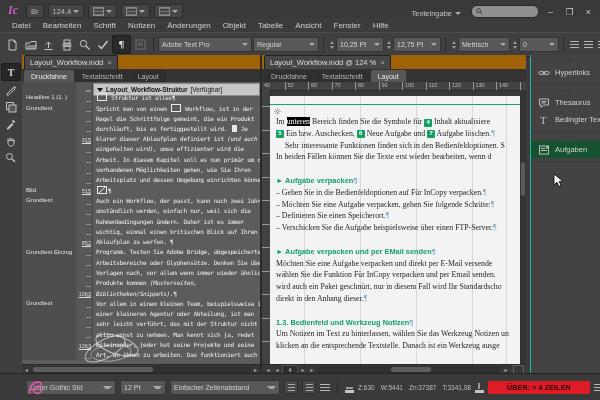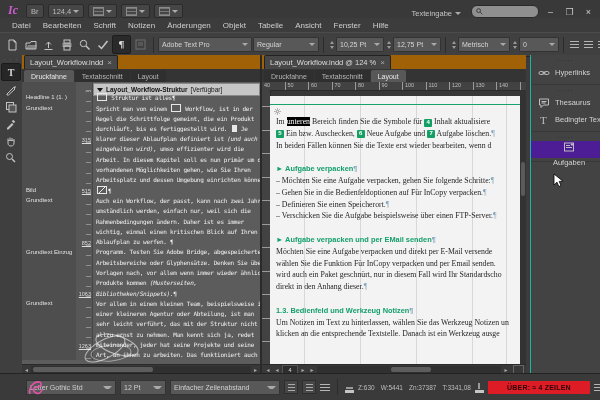--- a/index.html
+++ b/index.html
@@ -89,21 +89,21 @@
   .vscroll{position:absolute;right:0;top:35px;bottom:9px;width:6px;background:#333;}
   .vthumb{position:absolute;left:1px;right:1px;top:26%;height:34px;background:#5a5a5a;border-radius:2px;}
   .navrow{position:absolute;left:0;right:0;bottom:0;height:9px;background:#383838;border-top:1px solid #2a2a2a;display:flex;align-items:center;gap:1px;padding-left:2px;}
   .navbtn{font-size:5px;color:#a8a8a8;width:8px;text-align:center;}
   .pagebox{width:14px;height:7px;background:#2d2d2d;border:1px solid #555;font-size:5.5px;color:#ddd;display:flex;align-items:center;justify-content:center;}
   .corner{width:9px;height:7px;border:1px solid #666;margin:0 2px;}
   
   .sidebar{position:absolute;left:530px;right:0;top:55px;bottom:26px;background:#434343;border-left:1px solid #14b8a6;padding-top:2px;}
   .dock-grip{height:7px;display:flex;align-items:center;justify-content:center;color:#2e2e2e;font-size:7px;letter-spacing:1px;line-height:4px;}
   .dock-item{height:17px;display:flex;align-items:center;gap:5px;padding-left:7px;color:#d2d2d2;font-size:7.5px;white-space:nowrap;}
-  .dock-item.active{background:#4c1d95;flex-direction:column;}
+  .dock-item.active{background:#14532d;}
   .dock-group{border-bottom:1px solid #383838;padding-bottom:3px;margin-bottom:2px;}
   .cursor{position:absolute;pointer-events:none;z-index:50;}
   
   .statusbar{position:absolute;left:0;right:0;bottom:0;height:26px;background:#3a3a3a;border-top:1px solid #232323;display:flex;align-items:center;padding-left:26px;gap:4px;overflow:hidden;}
   .sb-field{height:13px;background:#585858;border:1px solid #333;display:flex;align-items:center;font-size:7px;color:#d0d0d0;padding:0 3px;white-space:nowrap;overflow:hidden;flex:none;}
   .sb-field .dd{margin-left:auto;width:0;height:0;border-left:3px solid transparent;border-right:3px solid transparent;border-top:3px solid #aaa;padding-left:3px;}
   .sb-btn{width:12px;height:12px;border:1px solid #2e2e2e;background:#474747;display:flex;align-items:center;justify-content:center;flex:none;}
   .sb-btn b{width:7px;height:7px;background:repeating-linear-gradient(0deg,#aaa 0 1px,transparent 1px 3px);}
   .hamb{width:10px;height:7px;background:repeating-linear-gradient(0deg,#b5b5b5 0 1px,transparent 1px 3px);flex:none;}
   .stat{font-size:6.5px;color:#bdbdbd;white-space:nowrap;flex:none;}
@@ -524,25 +524,26 @@
       <span class="frame-line"></span>
       <span class="story-icon">
         <svg width="7" height="7" viewBox="0 0 8 8">
             <circle cx="4" cy="4" r="1.4" fill="none" stroke="#8a8a8a"></circle>
             <path d="M4 0v2M4 6v2M0 4h2M6 4h2M1.2 1.2l1.4 1.4M5.4 5.4l1.4 1.4M6.8 1.2 5.4 2.6M2.6 5.4 1.2 6.8" stroke="#8a8a8a" stroke-width=".7"></path>
           </svg>
       </span>
       <div class="l-lines" id="layout-lines">
           <div class="l-line"><span>Im </span><span class="sel">unteren</span><span> Bereich finden Sie die Symbole für </span><span class="mkr">4</span><span> Inhalt aktualisiere</span></div>
           <div class="l-line"><span class="mkr">5</span><span> Ein bzw. Auschecken, </span><span class="mkr">6</span><span> Neue Aufgabe und </span><span class="mkr">7</span><span> Aufgabe löschen.</span><span class="pil">¶</span></div>
+          <div class="l-line indent"><span>Sehr interessante Funktionen finden sich in den Bedienfeldoptionen. S</span></div>
           <div class="l-line"><span>In beiden Fällen können Sie die Texte erst wieder bearbeiten, wenn d</span></div>
           <div class="l-blank"></div>
           <div class="l-head"><span>►  Aufgabe verpacken</span><span class="pil">¶</span></div>
+          <div class="l-line"><span>–  Gehen Sie in die Bedienfeldoptionen auf Für InCopy verpacken.</span><span class="pil">¶</span></div>
           <div class="l-line"><span>–  Möchten Sie eine Aufgabe verpacken, gehen Sie folgende Schritte:</span><span class="pil">¶</span></div>
-          <div class="l-line"><span>–  Gehen Sie in die Bedienfeldoptionen auf Für InCopy verpacken.</span><span class="pil">¶</span></div>
           <div class="l-line"><span>–  Definieren Sie einen Speicherort.</span><span class="pil">¶</span></div>
           <div class="l-line"><span>–  Verschicken Sie die Aufgabe beispielsweise über einen FTP-Server.</span><span class="pil">¶</span></div>
           <div class="l-blank"></div>
           <div class="l-head"><span>►  Aufgabe verpacken und per EMail senden</span><span class="pil">¶</span></div>
           <div class="l-line"><span>Möchten Sie eine Aufgabe verpacken und direkt per E-Mail versende</span></div>
           <div class="l-line"><span>wählen Sie die Funktion Für InCopy verpacken und per Email senden. </span></div>
           <div class="l-line"><span>wird auch ein Paket geschnürt, nur in diesem Fall wird Ihr Standardscho</span></div>
           <div class="l-line"><span>direkt in den Anhang dieser.</span><span class="pil">¶</span></div>
           <div class="l-blank"></div>
           <div class="l-head"><span>1.3.  Bedienfeld und Werkzeug Notizen</span><span class="pil">¶</span></div>

